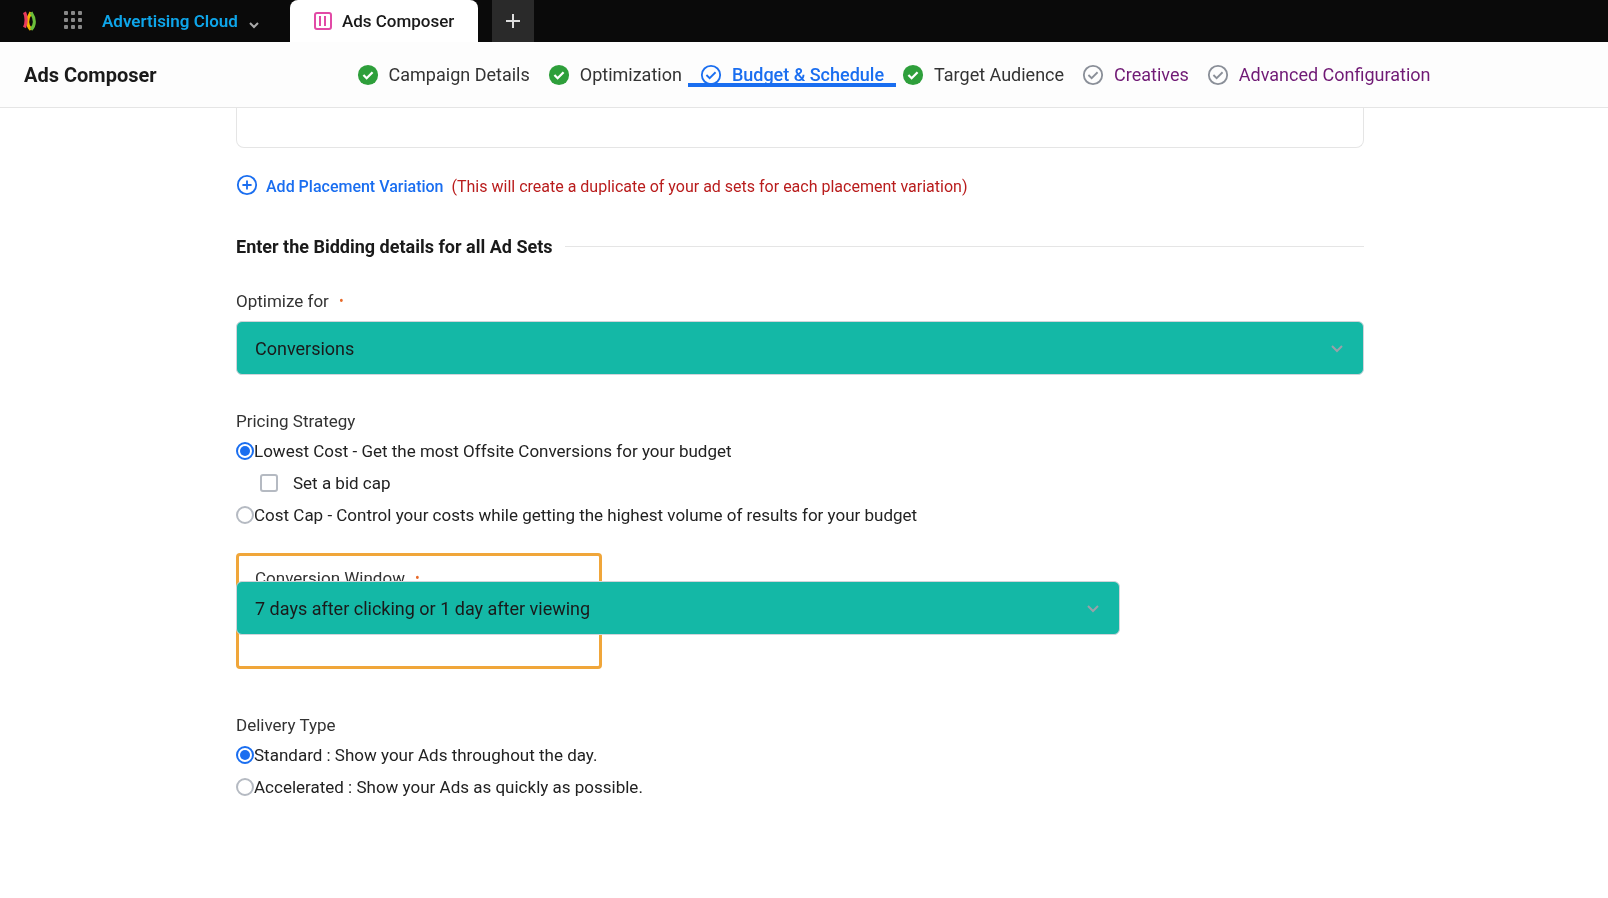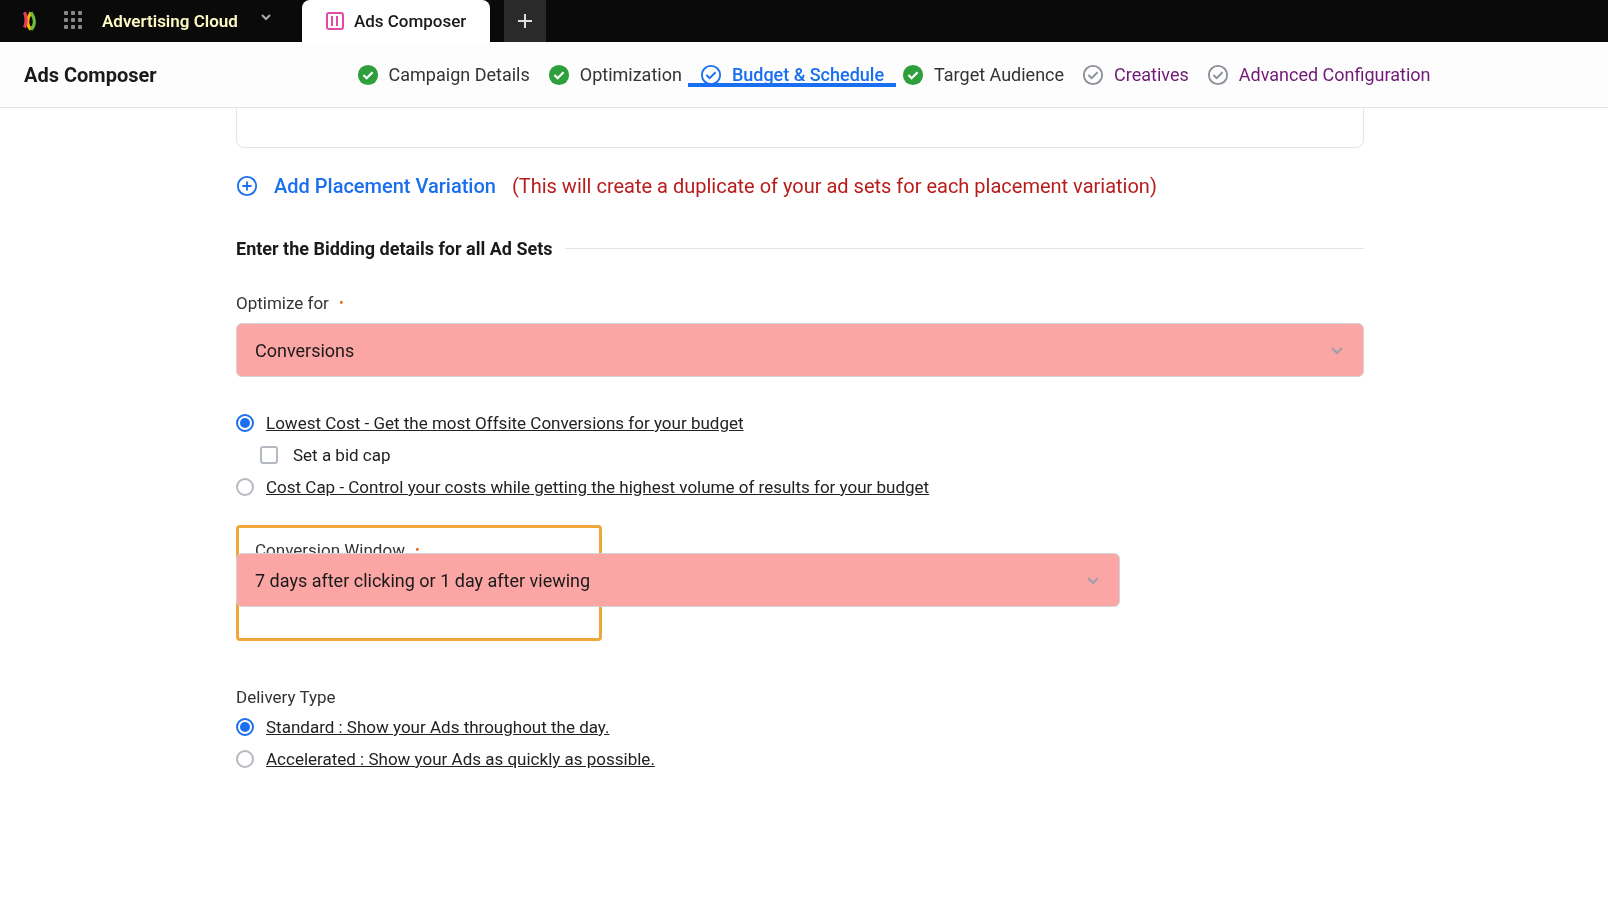--- a/index.html
+++ b/index.html
@@ -3,21 +3,21 @@
 <meta charset="utf-8">
 <style>
   * { box-sizing: border-box; margin: 0; padding: 0; }
   body { font-family: -apple-system, BlinkMacSystemFont, "Segoe UI", Roboto, Helvetica, Arial, sans-serif; background: #fff; color: #1a1a1a; width: 1608px; }
   
   .topbar { background: #0a0a0a; height: 42px; display: flex; align-items: center; }
   .logo { width: 30px; height: 30px; margin: 0 12px 0 16px; display: flex; align-items: center; justify-content: center; }
   .logo svg { width: 26px; height: 26px; }
   .apps-grid { width: 20px; height: 20px; margin: 0 18px 0 6px; display: grid; grid-template-columns: repeat(3,4px); grid-template-rows: repeat(3,4px); gap: 3px; cursor: pointer; }
   .apps-grid span { background: #888; width: 4px; height: 4px; border-radius: 1px; }
-  .product-name { color: #fef9c3; font-size: 17px; font-weight: 600; display: flex; align-items: flex-start; gap: 22px; cursor: pointer; }
+  .product-name { color: #0ea5e9; font-size: 17px; font-weight: 600; display: flex; align-items: flex-end; gap: 10px; cursor: pointer; }
   .chev-down { width: 12px; height: 12px; }
   .chev-down path { stroke: #aaa; stroke-width: 2; fill: none; }
   
   .tab-strip { display: flex; align-items: stretch; height: 42px; margin-left: 30px; }
   .app-tab { background: #fff; display: flex; align-items: center; padding: 0 24px; gap: 10px; border-top-left-radius: 8px; border-top-right-radius: 8px; }
   .app-tab .icon { width: 18px; height: 18px; }
   .app-tab-label { font-size: 17px; color: #1a1a1a; font-weight: 500; }
   .new-tab { width: 42px; background: #2a2a2a; display: flex; align-items: center; justify-content: center; margin-left: 14px; cursor: pointer; }
   .new-tab svg { width: 18px; height: 18px; }
   .new-tab path { stroke: #ddd; stroke-width: 2; }
@@ -32,41 +32,41 @@
   .step.pending { color: #701a75; }
   .step.pending .step-icon { color: #8a8f98; }
   .step.active .step-icon { color: #1a6ef0; }
   .step-icon { width: 22px; height: 22px; }
 
   .content { padding: 0 0 60px 0; }
   .form-area { width: 1128px; margin-left: 236px; }
 
   .card-placeholder { height: 40px; border: 1px solid #e5e5e5; border-top: none; border-radius: 0 0 8px 8px; margin-bottom: 26px; }
 
-  .add-row { display:flex; align-items:center; gap:16px; margin-bottom: 40px; font-size: 20px; }
+  .add-row { display:flex; align-items:flex-end; gap:8px; margin-bottom: 40px; font-size: 16px; }
   .add-icon { width: 22px; height: 22px; color: #1a6ef0; }
   .add-link { color: #1a6ef0; font-weight: 500; cursor: pointer; }
   .add-note { color: #b91c1c; }
 
   .section-header-row { display:flex; align-items:center; gap: 12px; margin-bottom: 34px; }
   .section-header { font-size: 18px; font-weight: 700; }
   .section-hr { flex:1; height:1px; background:#e5e5e5; }
 
   .field-label { font-size: 17px; color: #333; margin-bottom: 10px; display:flex; align-items:center; gap:10px; }
   .req-star { color: #e86a2a; font-size: 14px; }
 
-  .select { width: 884px; height: 54px; border: 1px solid #d0d4da; border-radius: 6px; display:flex; align-items:center; justify-content:space-between; padding: 0 18px; font-size: 18px; color: #1a1a1a; cursor:pointer; background:#fca5a5; }
+  .select { width: 884px; height: 54px; border: 1px solid #d0d4da; border-radius: 6px; display:flex; align-items:center; justify-content:space-between; padding: 0 18px; font-size: 18px; color: #1a1a1a; cursor:pointer; background:#14b8a6; }
   .select.full { width: 100%; }
   .chev { width:16px; height:16px; }
   .chev path { stroke:#9aa0a8; stroke-width:2; fill:none; }
 
   .section-gap { margin-top: 36px; }
 
   .radio-group { display:flex; flex-direction:column; gap: 12px; font-size: 17px; color:#222; }
-  .radio-item { display:flex; align-items:center; gap: 12px; cursor:pointer;text-decoration:underline; }
+  .radio-item { display:flex; align-items:center; gap: 0; cursor:pointer; }
   .radio { width:18px; height:18px; border:2px solid #b5bac2; border-radius:50%; display:flex; align-items:center; justify-content:center; flex-shrink:0; }
   .radio.selected { border-color:#1a6ef0; }
   .radio.selected::after { content:""; width:10px; height:10px; background:#1a6ef0; border-radius:50%; }
   .sub-option { margin-left: 24px; display:flex; align-items:center; gap:15px; }
   .chk { width:18px; height:18px; border:2px solid #b5bac2; border-radius:3px; cursor:pointer; }
 
   .highlight-box { border: 3px solid #f0a63a; border-radius:4px; padding: 12px 16px 16px 16px; width: 366px; margin-top: 28px; }
   .highlight-box .field-label { margin-bottom: 8px; }
   .highlight-wrapper { position: relative; }
   .cw-select { position:absolute; left:0; top: 28px; }
@@ -188,20 +188,21 @@
         <span class="req-star">•</span>
     </div>
     <div class="select full">
       <span>Conversions</span>
       <svg class="chev" viewBox="0 0 16 16">
           <path d="M3 6 L8 11 L13 6"></path>
         </svg>
     </div>
 
     <div class="section-gap">
+      <div class="field-label">Pricing Strategy</div>
       <div class="radio-group" id="pricing-group">
           <div class="radio-item">
             <span class="radio selected"></span>
             <span>Lowest Cost - Get the most Offsite Conversions for your budget</span>
           </div>
           <div class="sub-option">
             <span class="chk"></span>
             <span>Set a bid cap</span>
           </div>
           <div class="radio-item">

